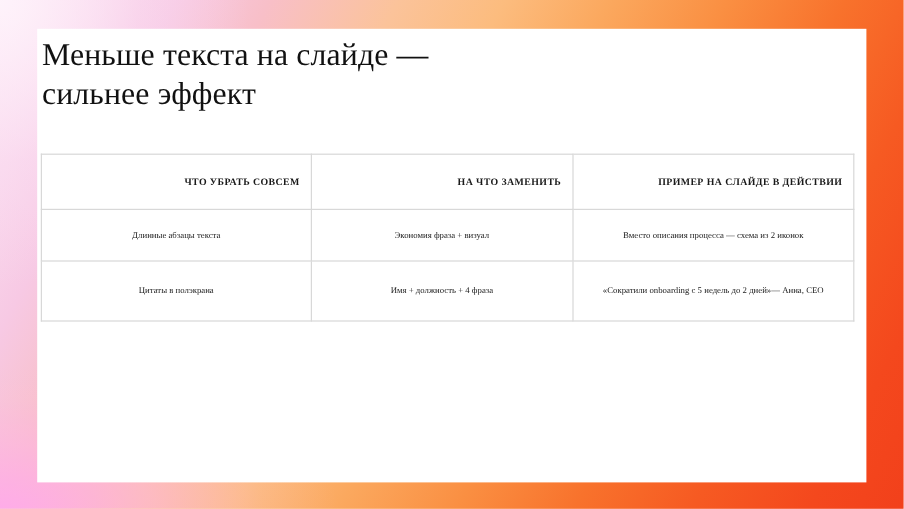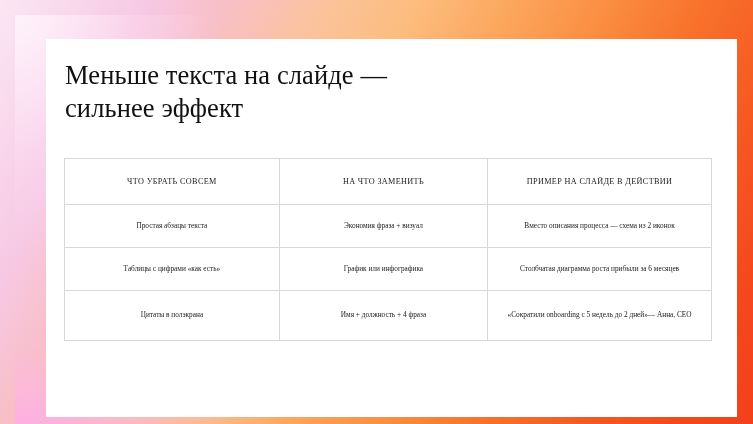--- a/index.html
+++ b/index.html
@@ -1,15 +1,15 @@
 <!DOCTYPE html>
 <html><head>
 <meta charset="utf-8">
 <style>
-  * { margin:0; padding:15px; box-sizing:border-box; }
+  * { margin:0; padding:0; box-sizing:border-box; }
 
   html, body {
     width:753px;
     height:424px;
     overflow:hidden;
   }
 
   body {
     font-family:"Liberation Serif", serif;
     background:
@@ -87,24 +87,25 @@
 
   th, td {
     border:1px solid #d8d8d8;
     text-align:center;
     vertical-align:middle;
     color:#1a1a1a;
     padding:6px 9px;
   }
 
   th {
-    font-weight:400;
+    font-weight:700;
     font-size:8.2px;
     letter-spacing:.35px;
     height:46px;
+    text-align:right;
   }
 
   td {
     font-size:7.3px;
     line-height:1.5;
     height:43px;
   }
 
   tbody tr:last-child td { height:50px;text-align:center; }
 </style>
@@ -127,28 +128,23 @@
       </colgroup>
       <thead>
         <tr>
           <th>ЧТО УБРАТЬ СОВСЕМ</th>
           <th>НА ЧТО ЗАМЕНИТЬ</th>
           <th>ПРИМЕР НА СЛАЙДЕ В ДЕЙСТВИИ</th>
         </tr>
       </thead>
       <tbody>
         <tr>
-          <td>Простая абзацы текста</td>
+          <td>Длинные абзацы текста</td>
           <td>Экономия фраза + визуал</td>
           <td>Вместо описания процесса — схема из 2 иконок</td>
-        </tr>
-        <tr>
-          <td>Таблицы с цифрами «как есть»</td>
-          <td>График или инфографика</td>
-          <td>Столбчатая диаграмма роста прибыли за 6 месяцев</td>
         </tr>
         <tr>
           <td>Цитаты в полэкрана</td>
           <td>Имя + должность + 4 фраза</td>
           <td>«Сократили onboarding с 5 недель до 2 дней»— Анна, CEO</td>
         </tr>
       </tbody>
     </table>
   </div>
 

